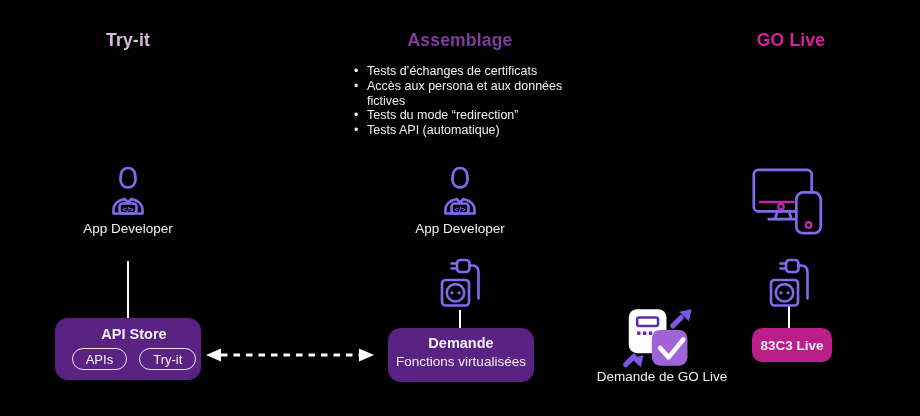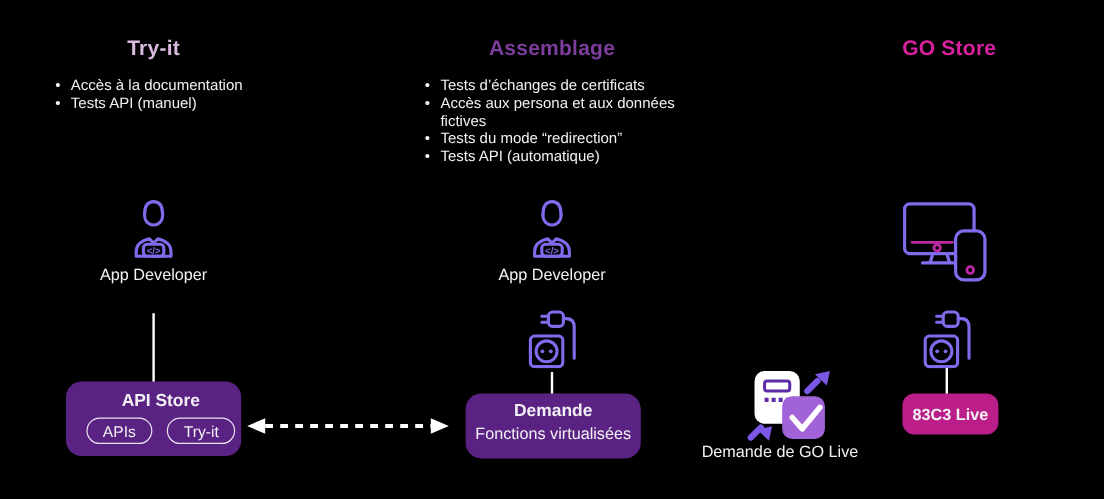--- a/index.html
+++ b/index.html
@@ -57,26 +57,22 @@
   .dash-line{stroke:var(--connector);stroke-width:3.2;stroke-dasharray:6.5 6;}
   .dash-head{fill:var(--connector);stroke:none;}
 </style>
 </head>
 <body>
 
 <div class="canvas">
 
   <div class="abs phase-title t1" style="left:28px;top:30px;width:200px;">Try-it</div>
   <div class="abs phase-title t2" style="left:360px;top:30px;width:200px;">Assemblage</div>
-  <div class="abs phase-title t3" style="left:691px;top:30px;width:200px;">GO Store</div>
+  <div class="abs phase-title t3" style="left:691px;top:30px;width:200px;">GO Live</div>
 
-  <ul class="bullets abs" style="left:44px;top:64px;width:210px;">
-    <li>Accès à la documentation</li>
-    <li>Tests API (manuel)</li>
-  </ul>
 
   <ul class="bullets abs" style="left:352px;top:64px;width:232px;">
     <li>Tests d’échanges de certificats</li>
     <li>Accès aux persona et aux données fictives</li>
     <li>Tests du mode “redirection”</li>
     <li>Tests API (automatique)</li>
   </ul>
 
   <svg class="abs" style="left:104px;top:165px;" width="48" height="52" viewBox="0 0 48 52">
     <g class="st-p">
@@ -163,19 +159,19 @@
     <path class="arrow-shaft" d="M58 18 L66 10"></path>
     <polygon class="arrow-head" points="76,2 64,4.5 73.5,13.5"></polygon>
     <rect x="16" y="2" width="36" height="42" rx="8" class="form-card"></rect>
     <rect x="24" y="10" width="20" height="8" rx="2" class="form-line"></rect>
     <path d="M24 25 H44" class="form-dash"></path>
     <rect x="38" y="22" width="34" height="34" rx="8" class="check-sq"></rect>
     <path d="M46 39 l8 9 L68 31" class="check-mark"></path>
     <path class="arrow-shaft" d="M13 63 L21 55" transform="translate(0,-8)"></path>
     <polygon class="arrow-head" points="30,46 18,48.5 27.5,57.5"></polygon>
   </svg>
-  <div class="abs demande-label" style="left:560px;top:369px;width:180px;">Demande de GO Live</div>
+  <div class="abs demande-label" style="left:572px;top:369px;width:180px;">Demande de GO Live</div>
 
   <div class="abs live-box" style="left:752px;top:328px;width:80px;height:34px;">
     <span>83C3 Live</span>
   </div>
 
 </div>
 
 </body></html>

